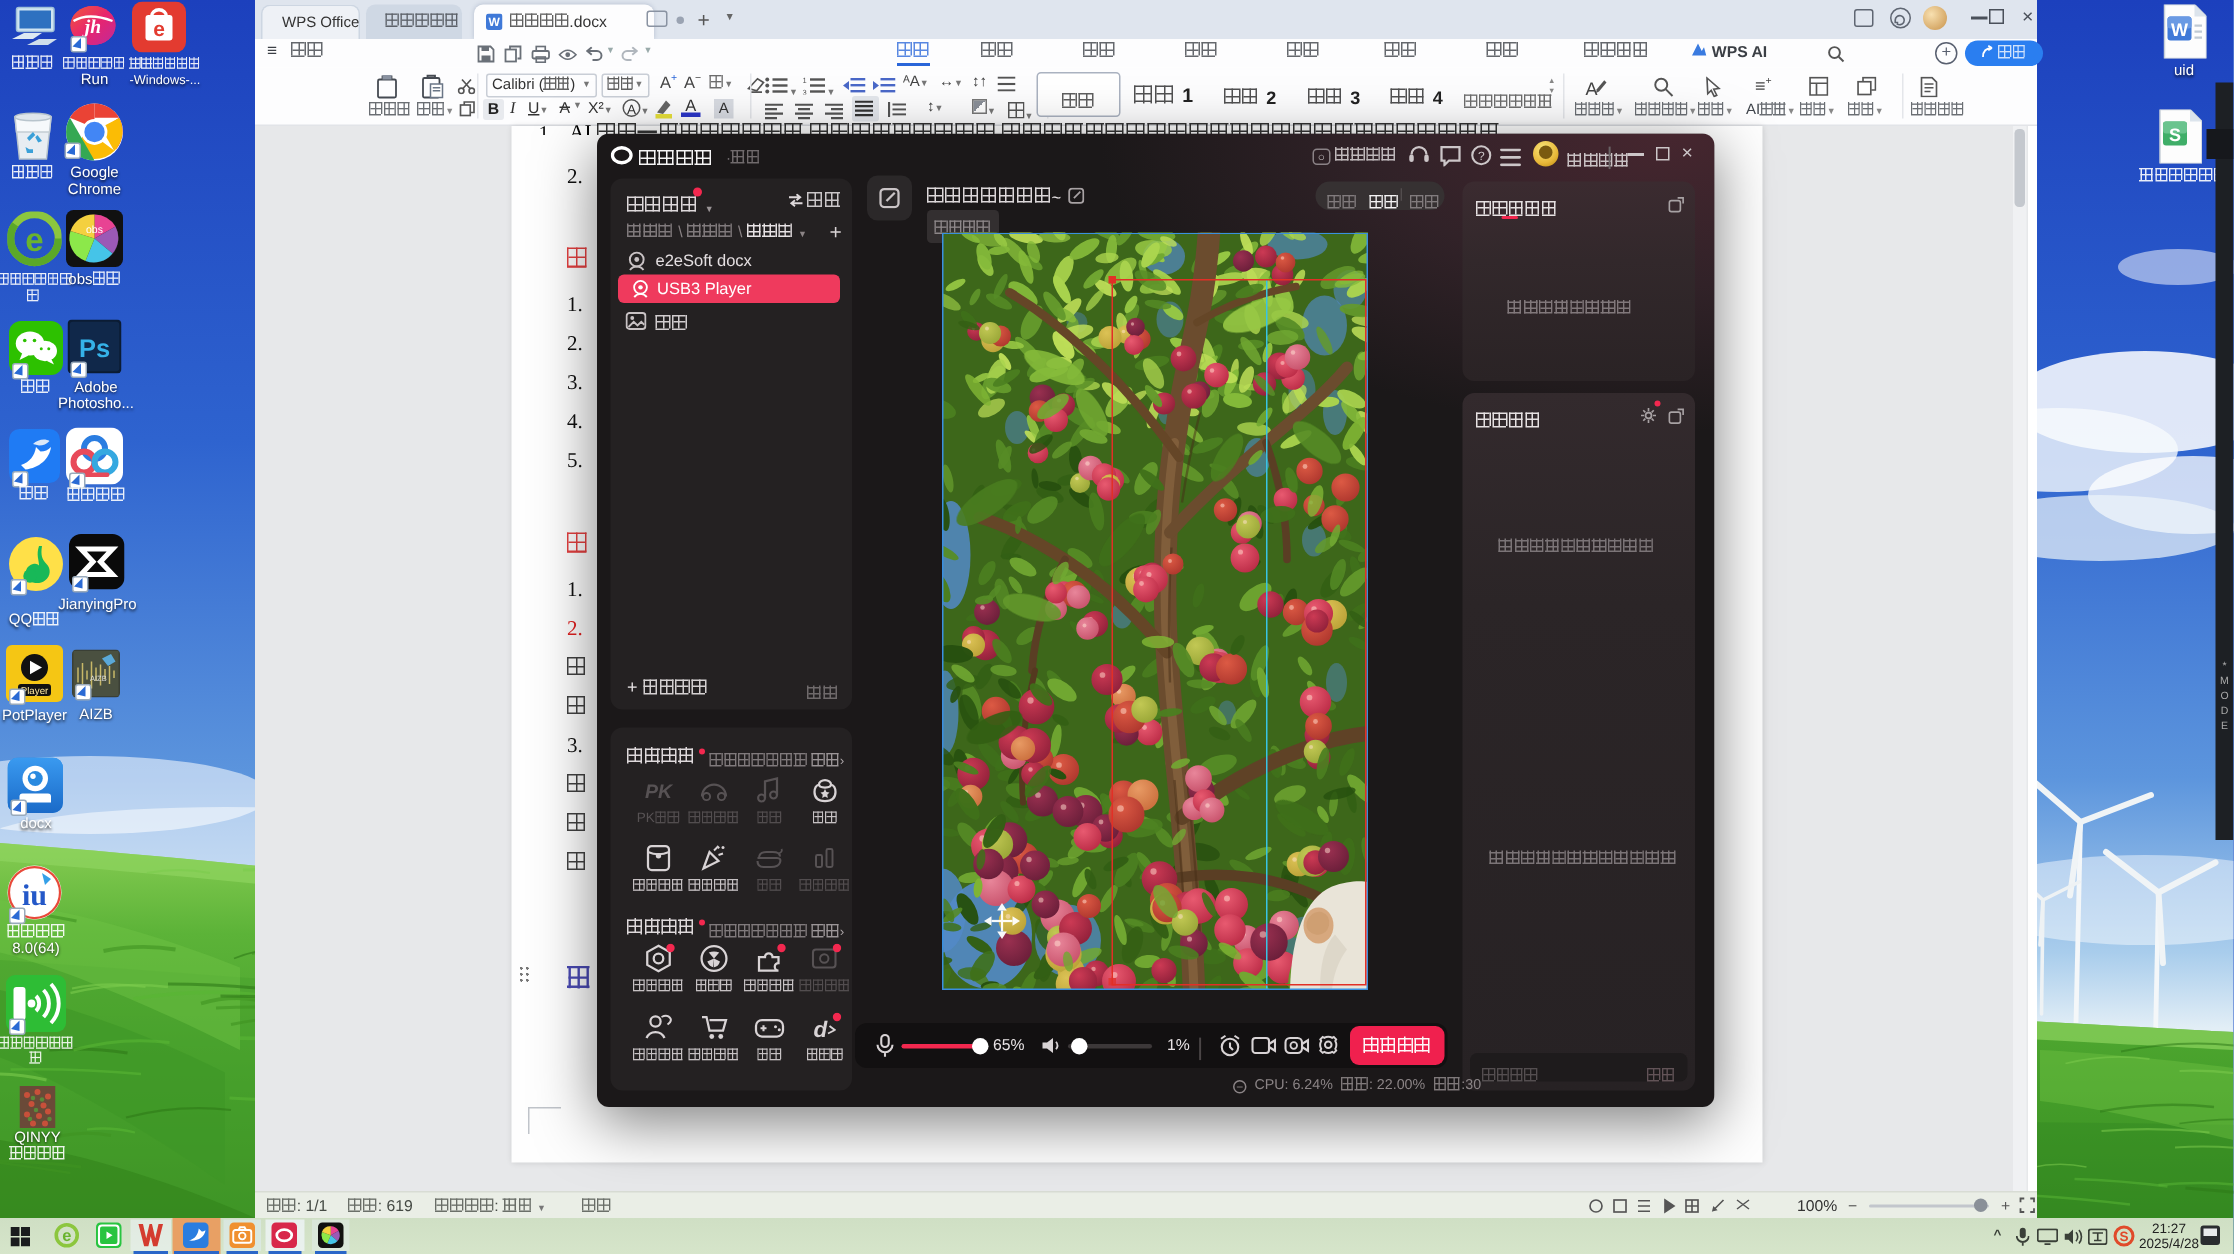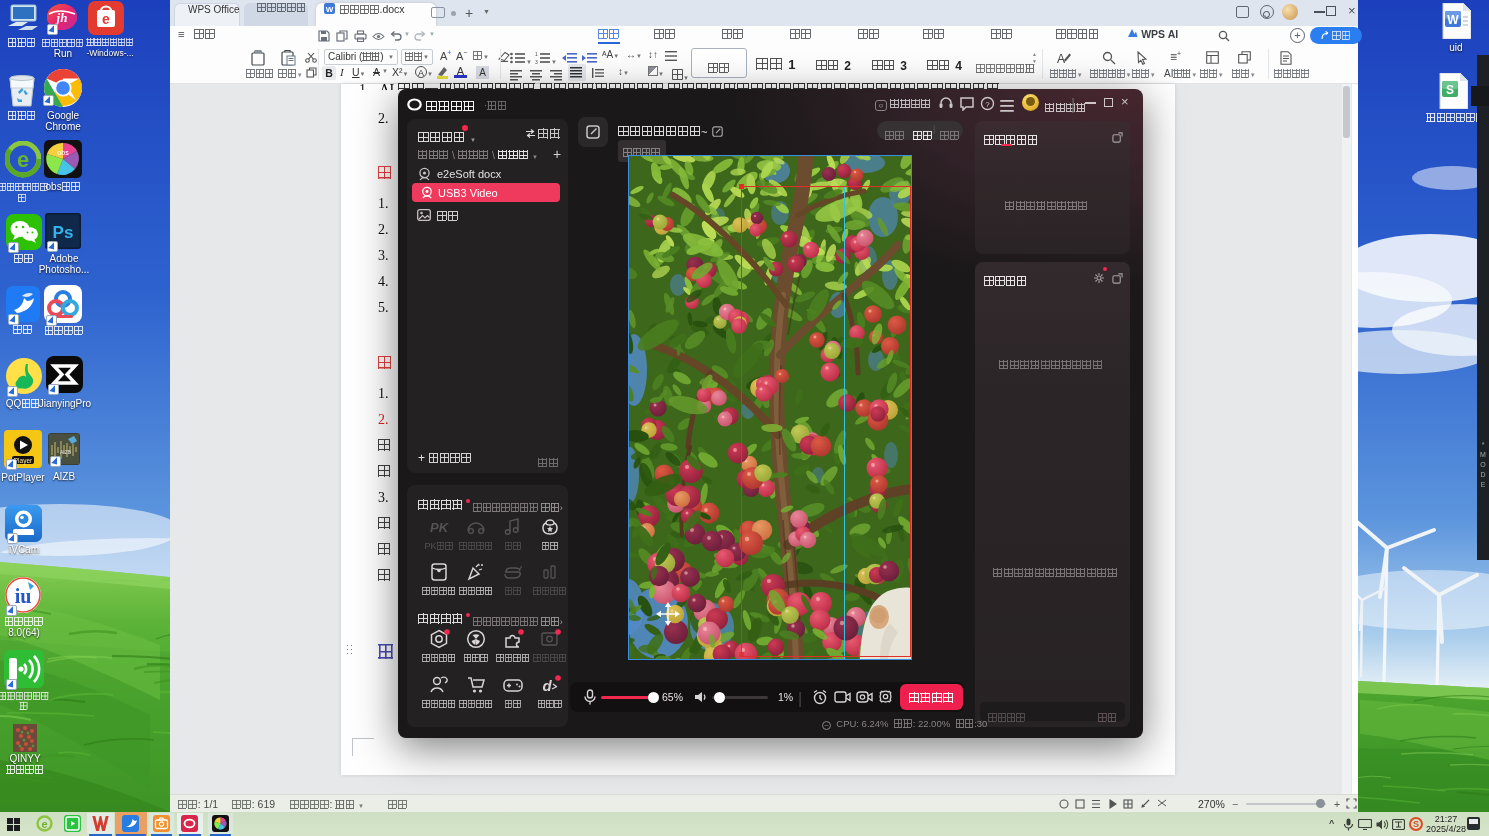--- a/index.html
+++ b/index.html
@@ -16,21 +16,21 @@
 .zh i.h{background:linear-gradient(var(--c),var(--c)) 50% 50%/100% 14% no-repeat}
 .lbl{position:absolute;color:#fff;font-size:10px;text-align:center;text-shadow:0 1px 2px rgba(0,0,0,.85);line-height:11px}
 .dico{position:absolute}
 .sc{position:absolute;left:2px;bottom:-1px;width:11px;height:11px;background:#fff;border:1px solid #9ab;border-radius:2px}
 .sc:after{content:"";position:absolute;left:2px;top:2px;border:3px solid transparent;border-left:5px solid #2a6ad4;border-top:5px solid transparent;transform:rotate(45deg)}
 
 #wps{position:absolute;left:170px;top:0;width:1188px;height:812px;background:#fff}
 #wps .zh i{--o:.78}
 #docarea .zh i{--o:.85}
 #tabbar{position:absolute;left:0;top:0;width:100%;height:26px;background:#dfe5ee}
-.wtab{position:absolute;top:3px;height:23px;border-radius:6px 6px 0 0;font-size:11px;color:#333;display:flex;padding:0 8px;gap:5px}
+.wtab{position:absolute;top:3px;height:23px;border-radius:6px 6px 0 0;font-size:11px;color:#333;display:flex;align-items:center;padding:0 8px;gap:5px}
 #menubar{position:absolute;left:0;top:26px;width:100%;height:19px;background:#fdfdfe;font-size:11px;color:#3c4043}
 .mi{position:absolute;top:2px;font-size:11.5px;color:#3b3f45}
 #ribbon{position:absolute;left:0;top:45px;width:100%;height:39px;background:#fdfdfe;border-bottom:1px solid #e2e4e8}
 .rlbl{font-size:10px;color:#41464d}
 #docarea{position:absolute;left:0;top:84px;width:1182px;height:710px;background:#e7e8ea}
 #page{position:absolute;left:171px;top:0;width:834px;height:691px;background:#fefefe;box-shadow:0 0 4px rgba(0,0,0,.12)}
 #statusbar{position:absolute;left:0;top:794px;width:100%;height:18px;background:#eaeee6;font-size:10.5px;color:#454a44;border-top:1px solid #d8dcd4}
 
 #app{position:absolute;left:398px;top:89px;width:745px;height:649px;border-radius:8px;overflow:hidden;
 background:radial-gradient(75% 45% at 96% 0%,#46262f 0%,#312228 35%,rgba(27,24,25,0) 68%),#1b1819;
@@ -269,21 +269,21 @@
 </div>
 <div class="lbl" style="left:38px;top:325px;width:52px"><span class="zh" style="--c:#fff;font-size:10px"><i></i><i></i><i></i><i></i></span></div>
 <div class="dico" style="left:5px;top:357px;width:38px;height:38px">
 <svg width="38" height="38" viewBox="0 0 38 38">
         <circle cx="19" cy="19" r="18" fill="#ffe048"></circle>
         <path d="M23 7 c-1 6 0 9 3 12 c3 3 3 8 -1 11 c-4 3 -10 2 -12 -2 c-2 -4 0 -8 4 -9 c2 -.5 3 0 4 1 c0 -4 -2 -7 0 -13 z" fill="#18b858"></path>
         <circle cx="15" cy="27" r="4.5" fill="#18b858"></circle>
       </svg>
 <div class="sc" style="bottom:-2px"></div>
 </div>
-<div class="lbl" style="left:2px;top:398px;width:42px">QQ<span class="zh" style="--c:#fff;font-size:9.5px"><i></i><i></i></span></div>
+<div class="lbl" style="left:2px;top:408px;width:42px">QQ<span class="zh" style="--c:#fff;font-size:9.5px"><i></i><i></i></span></div>
 <div class="dico" style="left:46px;top:356px;width:37px;height:37px">
 <svg width="37" height="37" viewBox="0 0 37 37">
         <rect width="37" height="37" rx="8" fill="#0a0a0a"></rect>
         <path d="M8 10 h21 l-8 8.5 l8 8.5 h-21 l8 -8.5 z" fill="none" stroke="#fff" stroke-width="3.4"></path>
       </svg>
 <div class="sc" style="bottom:-2px"></div>
 </div>
 <div class="lbl" style="left:38px;top:398px;width:54px">JianyingPro</div>
 <div class="dico" style="left:4px;top:430px;width:38px;height:38px">
 <svg width="38" height="38" viewBox="0 0 38 38">
@@ -327,21 +327,21 @@
             <stop offset="1" stop-color="#1a6ac8"></stop>
           </linearGradient>
         </defs>
         <circle cx="18.5" cy="14" r="8.5" fill="#fff"></circle>
         <circle cx="18.5" cy="14" r="5" fill="#2a8ae0"></circle>
         <circle cx="17" cy="12.5" r="1.8" fill="#fff"></circle>
         <path d="M10 24 h17 a2 2 0 0 1 2 2 v4 h-21 v-4 a2 2 0 0 1 2 -2 z" fill="#fff"></path>
       </svg>
 <div class="sc" style="bottom:-2px"></div>
 </div>
-<div class="lbl" style="left:3px;top:544px;width:42px">iVCam</div>
+<div class="lbl" style="left:3px;top:544px;width:42px">docx</div>
 <div class="dico" style="left:4px;top:576px;width:38px;height:38px">
 <svg width="38" height="38" viewBox="0 0 38 38">
         <circle cx="19" cy="19" r="18" fill="#fff"></circle>
         <circle cx="19" cy="19" r="17" fill="none" stroke="#e84a3a" stroke-width="1.5"></circle>
         <text x="19" y="27" font-size="20" font-weight="bold" fill="#2458c8" text-anchor="middle" font-family="Liberation Serif">iu</text>
         <path d="M24 6 l6 4 l-4 4 z" fill="#35a0e8"></path>
       </svg>
 <div class="sc" style="bottom:-2px"></div>
 </div>
 <div class="lbl" style="left:0px;top:616px;width:48px"><span class="zh" style="--c:#fff;font-size:10px"><i></i><i></i><i></i><i></i></span><br>8.0(64)</div>
@@ -737,21 +737,21 @@
             <circle cx="6" cy="6" r="4"></circle>
             <rect x="18" y="2" width="8" height="8"></rect>
             <path d="M34 2.5 h8 M34 6 h8 M34 9.5 h8"></path>
             <path d="M52 2 l6 4 l-6 4 z" fill="#555"></path>
             <rect x="66" y="2" width="8" height="8"></rect>
             <path d="M70 2 v8 M66 6 h8"></path>
             <path d="M84 9 L91 2 M84 9 l2 -0.5 l-1.5 -1.5 z" fill="#555"></path>
             <path d="M100 8 l8 -6 m-8 0 l8 6" stroke-width="1"></path>
           </g>
         </svg>
- <span class="abs" style="left:1028px;top:3px;color:#333">270%</span>
+ <span class="abs" style="left:1028px;top:3px;color:#333">100%</span>
  <span class="abs" style="left:1062px;top:3px;color:#555">−</span>
  <div class="abs" style="left:1076px;top:8px;width:80px;height:2.4px;background:#c2c6cc;border-radius:2px"></div>
  <div class="abs" style="left:1146px;top:4px;width:9px;height:9px;border-radius:50%;background:#8a9098"></div>
  <span class="abs" style="left:1164px;top:3px;color:#555">+</span>
  <svg class="abs" style="left:1176px;top:3px" width="11" height="11" viewBox="0 0 11 11">
           <path d="M1 3.5 v-2.5 h2.5 M7.5 1 h2.5 v2.5 M10 7.5 v2.5 h-2.5 M3.5 10 h-2.5 v-2.5" fill="none" stroke="#555" stroke-width="1.2"></path>
         </svg>
 </div>
 </div>
 
@@ -804,21 +804,21 @@
             <circle cx="7.5" cy="6" r="1.6" fill="#c8c2c4"></circle>
             <path d="M3 13 a5.5 5.5 0 0 1 9 0" fill="none" stroke="#c8c2c4" stroke-width="1.3"></path>
           </svg></div>
   <div class="abs" style="left:30px;top:49px;color:#e4dfe1;font-size:11px">e2eSoft docx</div>
   <div class="abs" style="left:5px;top:64px;width:148px;height:19px;border-radius:4px;background:#ef3a5d">
    <svg style="position:absolute;left:8px;top:3px" width="14" height="13" viewBox="0 0 15 14">
             <circle cx="7.5" cy="6" r="4.6" fill="none" stroke="#fff" stroke-width="1.3"></circle>
             <circle cx="7.5" cy="6" r="1.6" fill="#fff"></circle>
             <path d="M3 13 a5.5 5.5 0 0 1 9 0" fill="none" stroke="#fff" stroke-width="1.3"></path>
           </svg>
-   <span class="abs" style="left:26px;top:4px;color:#fff;font-size:11px">USB3 Video</span>
+   <span class="abs" style="left:26px;top:4px;color:#fff;font-size:11px">USB3 Player</span>
   </div>
   <div class="abs" style="left:10px;top:88px"><svg width="14" height="12" viewBox="0 0 14 12">
             <rect x="0.7" y="0.7" width="12.6" height="10.6" rx="2" fill="none" stroke="#c8c2c4" stroke-width="1.3"></rect>
             <circle cx="4.5" cy="4" r="1.3" fill="#c8c2c4"></circle>
             <path d="M2 10 l3.5 -3.5 l2.5 2.5 l2.5 -2.5 l2 2" fill="none" stroke="#c8c2c4" stroke-width="1.2"></path>
           </svg></div>
   <div class="abs" style="left:30px;top:87px"><span class="zh" style="--c:#e4dfe1;font-size:11px"><i></i><i></i></span></div>
   <div class="abs" style="left:11px;top:332px;color:#e8e3e5;font-size:12px">+ <span class="zh" style="--c:#e8e3e5;font-size:11px"><i></i><i></i><i></i><i></i></span></div>
   <div class="abs" style="left:131px;top:334px"><span class="zh" style="--c:#787274;font-size:10.5px"><i></i><i></i></span></div>
  </div>

